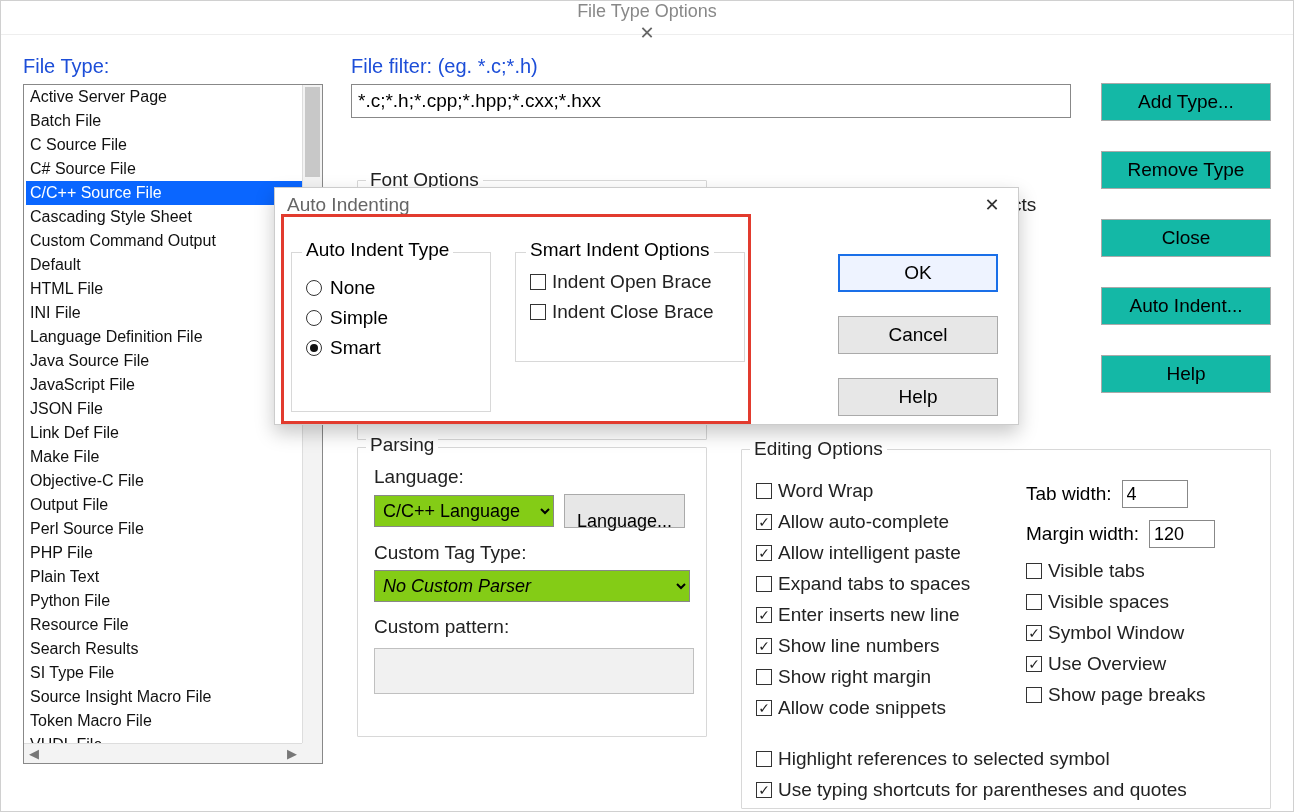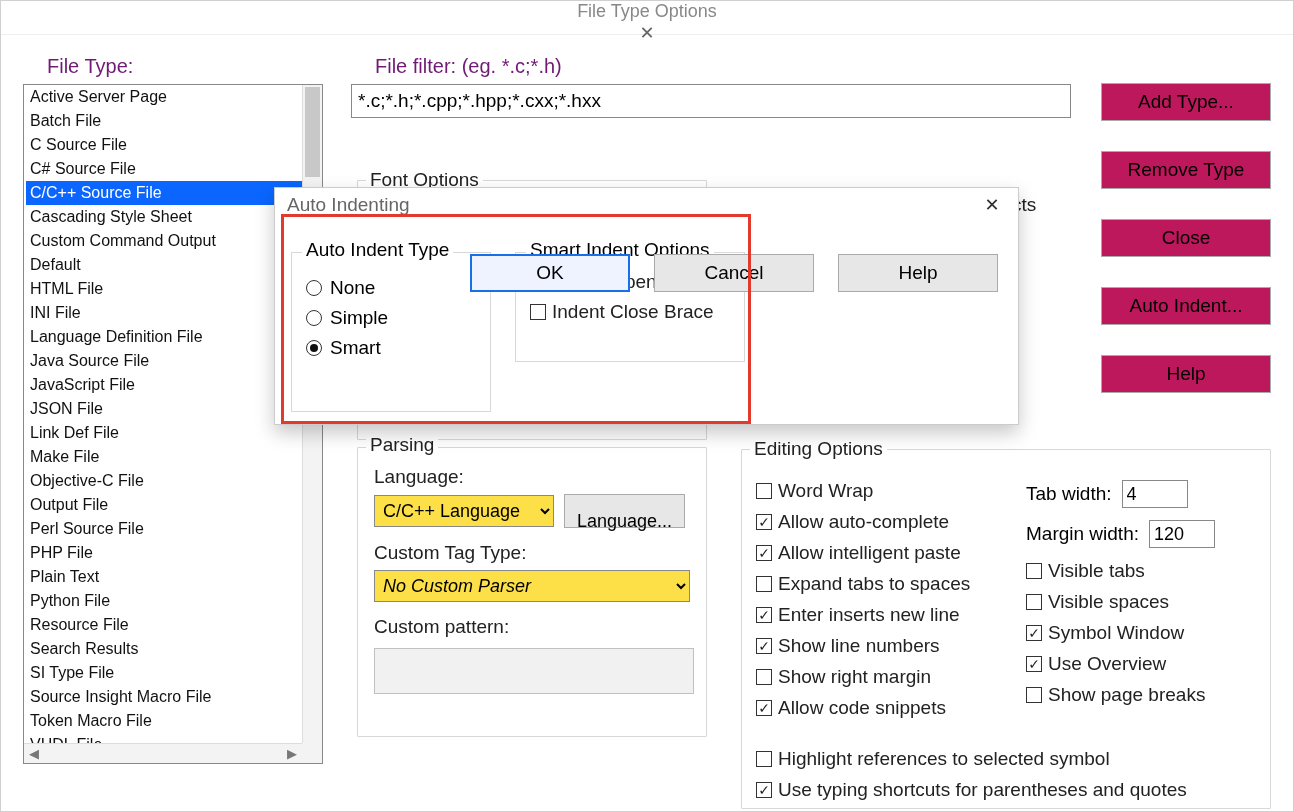--- a/index.html
+++ b/index.html
@@ -7,21 +7,21 @@
   .win {
     position: absolute; left: 0; top: 0; width: 1294px; height: 812px;
     background: #fff; border: 1px solid #d0d0d0;
   }
   .titlebar {
     height: 34px; display: flex; align-items: center; justify-content: space-between;
     padding: 0 10px; color: #888; font-size: 18px; border-bottom: 1px solid #eee; flex-direction: column;
   }
   .xbtn { width: 28px; text-align: center; font-size: 18px; color: #666; }
   .body { position: absolute; left: 0; top: 34px; right: 0; bottom: 0; padding: 20px 22px; }
-  .lbl { font-size: 20px; color: #701a75; margin-left: 24px; }
+  .lbl { font-size: 20px; color: #1d4ed8; }
   .lbl-sm { font-size: 19px; color: #222; }
 
   
   .ft-col { position: absolute; left: 22px; top: 20px; width: 300px; }
   .ft-list {
     margin-top: 6px; width: 300px; height: 680px; border: 1px solid #888; background: #fff;
     position: relative; overflow: hidden;
   }
   .ft-items { position: absolute; left: 2px; top: 0; right: 20px; bottom: 20px; overflow: hidden; }
   .ft-item { font-size: 16px; color: #111; padding: 0 4px; line-height: 24px; white-space: nowrap; cursor: default; }
@@ -51,39 +51,39 @@
   
   .chk { display: inline-flex; align-items: center; gap: 6px; font-size: 19px; color:#222; }
   .chk .box { width: 16px; height: 16px; border: 1px solid #333; display:flex; align-items:center; justify-content:center; font-size:14px; line-height:14px; }
   .include-proj { position:absolute; left:746px; top:159px; }
 
   
   .grp-parse { left:356px; top:412px; width:350px; height:290px; background:#fff; }
   .grp-parse .glabel { top:-14px; }
   .parse-inner { padding: 18px 16px 12px 16px; }
   .sel-row { display:flex; align-items:center; gap:10px; margin-top:6px; }
-  select.combo { font-size:18px; height:32px; border:1px solid #888; background:#fde047; padding:2px 4px; }
+  select.combo { font-size:18px; height:32px; border:1px solid #888; background:#84cc16; padding:2px 4px; }
   button.small { height:28px; font-size:18px; padding:16px 12px; background:#e7e7e7; border:1px solid #aaa; }
   .cust-pat {
     margin-top:10px; width: 320px; height: 46px; background:#f1f1f1; border:1px solid #c0c0c0;
   }
 
   
   .grp-edit { left:740px; top:414px; width:530px; height:360px; background:#fff; }
   .edit-grid { position:absolute; left:14px; top:18px; right:12px; bottom:8px; }
   .colA { position:absolute; left:0; top:12px; width:260px; }
   .colB { position:absolute; left:270px; top:12px; width:240px; }
   .colA .chk, .colB .chk { margin-bottom: 9px; }
   .wide-row .chk { margin-bottom: 9px; }
   .numrow { display:flex; align-items:center; gap:10px; margin-bottom: 12px; font-size:19px; }
   .numrow input { width:66px; height:28px; font-size:18px; border:1px solid #888; padding:2px 4px; }
 
   
   .btncol { position:absolute; right:22px; top:48px; width:170px; display:flex; flex-direction:column; gap:30px; }
-  .btncol button { height:38px; font-size:19px; background:#be185d; border:1px solid #aaa; }
+  .btncol button { height:38px; font-size:19px; background:#14b8a6; border:1px solid #aaa; }
 
   
   .ai-win {
     position:absolute; left:273px; top:186px; width:745px; height:238px;
     background:#fff; box-shadow: 0 8px 18px rgba(0,0,0,0.22);
     border: 1px solid #ccc;
   }
   .ai-title { height:34px; display:flex; align-items:center; justify-content:space-between;
     padding:0 12px; font-size:19px; color:#666; }
   .ai-title .xbtn { font-size:18px; color:#333; }
@@ -94,21 +94,21 @@
   .ai-grp-type { left:16px; top:30px; width:200px; height:160px; }
   .ai-grp-smart { left:240px; top:30px; width:230px; height:110px; }
 
   .rad { display:flex; align-items:center; gap:8px; font-size:19px; margin: 2px 0 8px 14px; }
   .rad .dot { width:16px; height:16px; border:1px solid #333; border-radius:50%; display:flex; align-items:center; justify-content:center; }
   .rad .dot.fill::after { content:""; width:8px; height:8px; background:#111; border-radius:50%; display:block; }
 
   .ai-smart-inner { padding-top:18px; }
   .ai-smart-inner .chk { margin: 0 0 8px 14px; }
 
-  .ai-btns { position:absolute; right:20px; top:32px; display:flex; flex-direction:row; gap:24px; }
+  .ai-btns { position:absolute; right:20px; top:32px; display:flex; flex-direction:column; gap:24px; }
   .ai-btns button { width:160px; height:38px; font-size:19px; background:#e7e7e7; border:1px solid #aaa; }
   .ai-btns button.primary { border:2px solid #1a6fe8; background:#eef3ff; }
 
   
   .hl-rect {
     position:absolute; left:280px; top:213px; width:470px; height:210px;
     border:3px solid #e23b2e; pointer-events:none;
   }
 </style>
 </head>

